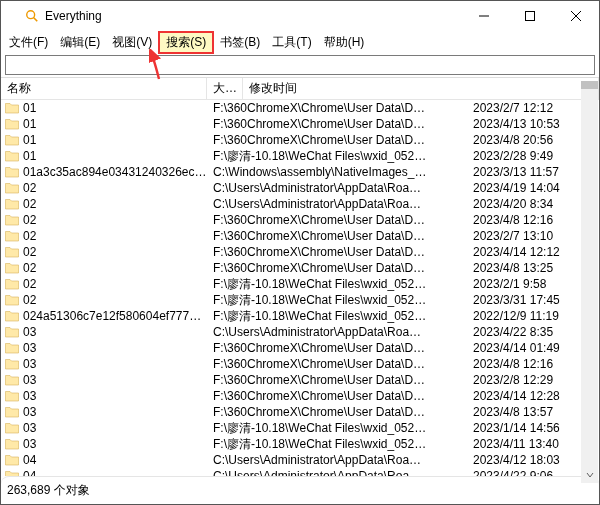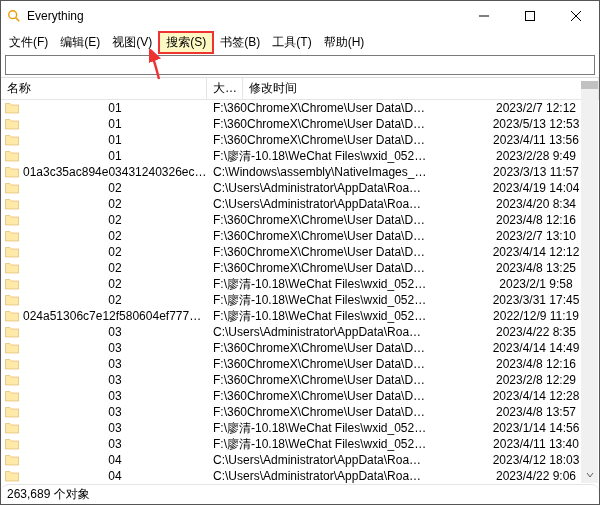--- a/index.html
+++ b/index.html
@@ -1,46 +1,46 @@
 <!DOCTYPE html>
 <html><head>
 <meta charset="utf-8">
 <style>
   * { box-sizing: border-box; margin: 0; padding: 0; }
   body { font-family: "Microsoft YaHei", "Segoe UI", sans-serif; font-size: 12px; background: #fff; color: #000; user-select: none; }
   .window { width: 600px; height: 505px; border: 1px solid #555; display: flex; flex-direction: column; position: relative; }
-  .titlebar { height: 30px; display: flex; align-items: center; padding-left: 6px; }
+  .titlebar { height: 30px; display: flex; align-items: center; padding-left: 24px; }
   .title-icon { width: 14px; height: 14px; margin-right: 6px; display: inline-flex; align-items: center; justify-content: center; }
   .title-text { flex: 1; font-size: 12px; }
   .win-buttons { display: flex; height: 100%; }
   .win-btn { width: 46px; display: flex; align-items: center; justify-content: center; }
   .win-btn svg { width: 10px; height: 10px; }
   .menubar { height: 22px; display: flex; align-items: center; padding: 0 2px; }
   .menu-item { padding: 1px 6px; cursor: default; }
   .menu-item.highlighted { border: 2px solid #e33; background: #fef9c3; }
   .arrow-annot { position: absolute; left: 148px; top: 48px; pointer-events: none; z-index: 10; }
   .searchbar-wrap { padding: 2px 4px; }
   .searchbar { width: 100%; height: 20px; border: 1px solid #7a7a7a; padding: 0 4px; font-size: 12px; outline: none; }
   .list-area { flex: 1; display: flex; flex-direction: column; overflow: hidden; border-top: 1px solid #ddd; }
   .headers { display: flex; height: 22px; border-bottom: 1px solid #e5e5e5; background: #fff; }
   .col { padding: 2px 6px; border-right: 1px solid #e5e5e5; white-space: nowrap; overflow: hidden; text-overflow: ellipsis; }
   .col-name { width: 206px; }
   .col-path { width: 224px; }
   .col-size { width: 36px; text-align: right; }
   .col-date { flex: 1; }
-  .rows { flex: 1; overflow: hidden; text-align: center; }
+  .rows { flex: 1; overflow: hidden; }
   .row { display: flex; height: 16px; align-items: center; }
   .folder-icon { width: 14px; height: 12px; margin: 0 4px 0 4px; flex-shrink: 0; }
   .folder-icon svg { width: 100%; height: 100%; display: block; }
   .cell { white-space: nowrap; overflow: hidden; text-overflow: ellipsis; font-size: 12px; }
   .cell-name { width: 184px; }
   .cell-path { width: 224px; padding-left: 6px; }
   .cell-size { width: 36px; }
   .cell-date { flex: 1; padding-left: 6px; }
-  .statusbar { height: 20px; border-top: 1px solid #e5e5e5; padding: 2px 6px; font-size: 12px; display: flex; align-items: center; border-radius: 8px; }
+  .statusbar { height: 28px; border-top: 1px solid #e5e5e5; padding: 2px 6px; font-size: 12px; display: flex; align-items: center; border-radius: 8px; }
   .scrollbar-v { position: absolute; right: 1px; top: 80px; bottom: 21px; width: 17px; background: #f0f0f0; }
   .scroll-thumb { width: 100%; height: 8px; background: #c1c1c1; position: absolute; top: 0; }
   .scroll-arrow { width: 100%; height: 17px; display: flex; align-items: center; justify-content: center; position: absolute; }
   .scroll-arrow.bottom { bottom: 0; }
 </style>
 </head>
 <body>
 
 <div class="window">
 
@@ -115,32 +115,32 @@
         </div>
         <div class="row">
           <span class="folder-icon">
             <svg viewBox="0 0 14 12">
               <path d="M0.5,1.5 L5,1.5 L6.5,3 L13.5,3 L13.5,11 L0.5,11 Z" fill="#ffe9a8" stroke="#d9b35a" stroke-width="0.6"></path>
             </svg>
           </span>
           <span class="cell cell-name">01</span>
           <span class="cell cell-path">F:\360ChromeX\Chrome\User Data\Defa...</span>
           <span class="cell cell-size"></span>
-          <span class="cell cell-date">2023/5/13 12:53</span>
+          <span class="cell cell-date">2023/4/13 10:53</span>
         </div>
         <div class="row">
           <span class="folder-icon">
             <svg viewBox="0 0 14 12">
               <path d="M0.5,1.5 L5,1.5 L6.5,3 L13.5,3 L13.5,11 L0.5,11 Z" fill="#ffe9a8" stroke="#d9b35a" stroke-width="0.6"></path>
             </svg>
           </span>
           <span class="cell cell-name">01</span>
           <span class="cell cell-path">F:\360ChromeX\Chrome\User Data\Defa...</span>
           <span class="cell cell-size"></span>
-          <span class="cell cell-date">2023/4/11 13:56</span>
+          <span class="cell cell-date">2023/4/8 20:56</span>
         </div>
         <div class="row">
           <span class="folder-icon">
             <svg viewBox="0 0 14 12">
               <path d="M0.5,1.5 L5,1.5 L6.5,3 L13.5,3 L13.5,11 L0.5,11 Z" fill="#ffe9a8" stroke="#d9b35a" stroke-width="0.6"></path>
             </svg>
           </span>
           <span class="cell cell-name">01</span>
           <span class="cell cell-path">F:\廖清-10.18\WeChat Files\wxid_052h4x2...</span>
           <span class="cell cell-size"></span>
@@ -269,21 +269,21 @@
         </div>
         <div class="row">
           <span class="folder-icon">
             <svg viewBox="0 0 14 12">
               <path d="M0.5,1.5 L5,1.5 L6.5,3 L13.5,3 L13.5,11 L0.5,11 Z" fill="#ffe9a8" stroke="#d9b35a" stroke-width="0.6"></path>
             </svg>
           </span>
           <span class="cell cell-name">03</span>
           <span class="cell cell-path">F:\360ChromeX\Chrome\User Data\Defa...</span>
           <span class="cell cell-size"></span>
-          <span class="cell cell-date">2023/4/14 14:49</span>
+          <span class="cell cell-date">2023/4/14 01:49</span>
         </div>
         <div class="row">
           <span class="folder-icon">
             <svg viewBox="0 0 14 12">
               <path d="M0.5,1.5 L5,1.5 L6.5,3 L13.5,3 L13.5,11 L0.5,11 Z" fill="#ffe9a8" stroke="#d9b35a" stroke-width="0.6"></path>
             </svg>
           </span>
           <span class="cell cell-name">03</span>
           <span class="cell cell-path">F:\360ChromeX\Chrome\User Data\Defa...</span>
           <span class="cell cell-size"></span>

